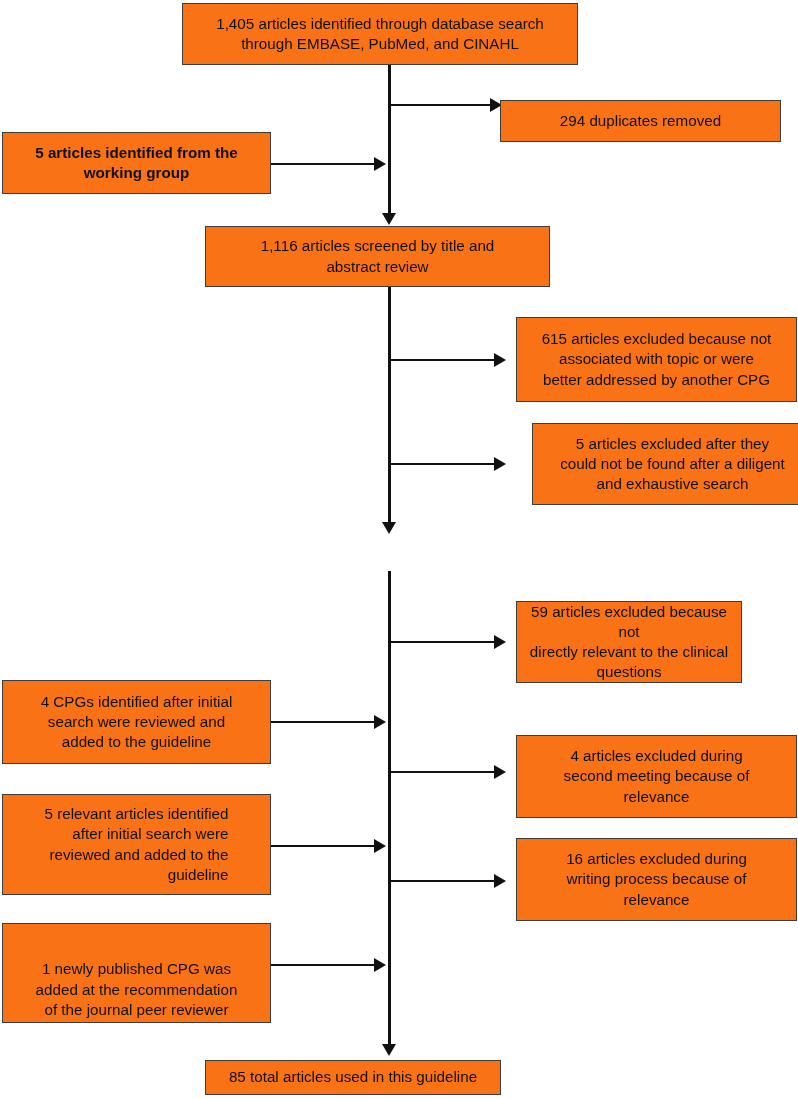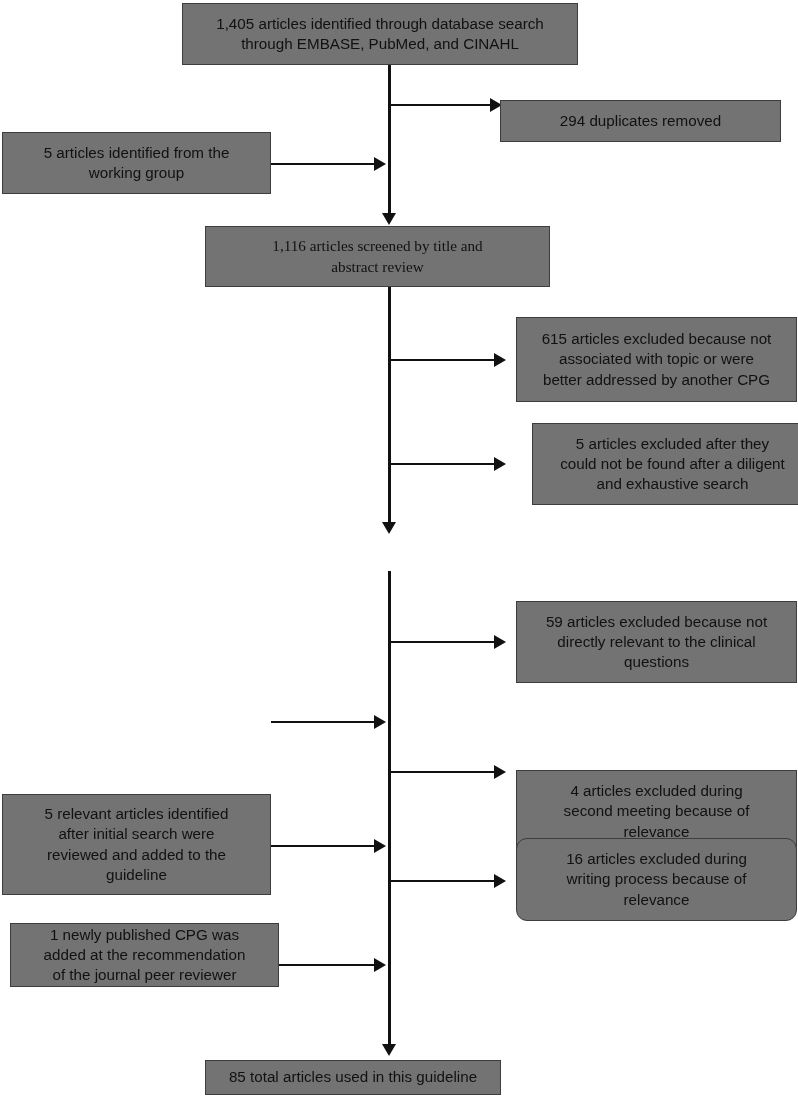--- a/index.html
+++ b/index.html
@@ -12,21 +12,21 @@
     width: 798px;
     height: 1099px;
     background: #ffffff;
     font-family: "Liberation Sans", sans-serif;
     overflow: hidden;
   }
   .node {
     position: absolute;
     box-sizing: border-box;
     border: 1.4px solid #3d3d3d;
-    background: #737373;
+    background: #f97316;
     display: flex;
     align-items: center;
     justify-content: center;
     text-align: center;
     color: #111111;
     font-size: 15.2px;
     line-height: 1.33;
     padding: 2px 8px;
     z-index: 3;
   }
@@ -105,70 +105,75 @@
 
   <div class="node" style="left:182px; top:3px; width:396px; height:62px;">
     <span class="txt">1,405 articles identified through database search
 through EMBASE, PubMed, and CINAHL</span>
   </div>
 
   <div class="node" style="left:500px; top:84px; width:281px; height:42px;margin-top:16px;">
     <span class="txt">294 duplicates removed</span>
   </div>
 
-  <div class="node" style="left:2px; top:132px; width:269px; height:62px;">
+  <div class="node" style="left:2px; top:132px; width:269px; height:62px;font-weight:bold;">
     <span class="txt">5 articles identified from the
 working group</span>
   </div>
 
-  <div class="node" style="left:205px; top:226px; width:345px; height:61px;font-family:Liberation Serif, serif;">
+  <div class="node" style="left:205px; top:226px; width:345px; height:61px;">
     <span class="txt">1,116 articles screened by title and
 abstract review</span>
   </div>
 
   <div class="node" style="left:516px; top:317px; width:281px; height:85px;">
     <span class="txt">615 articles excluded because not
 associated with topic or were
 better addressed by another CPG</span>
   </div>
 
   <div class="node" style="left:532px; top:423px; width:281px; height:82px;">
     <span class="txt">5 articles excluded after they
 could not be found after a diligent
 and exhaustive search</span>
   </div>
 
 
-  <div class="node" style="left:516px; top:601px; width:281px; height:82px;">
+  <div class="node" style="left:516px; top:601px; width:226px; height:82px;">
     <span class="txt">59 articles excluded because not
 directly relevant to the clinical
 questions</span>
   </div>
 
+  <div class="node" style="left:2px; top:680px; width:269px; height:84px;">
+    <span class="txt">4 CPGs identified after initial
+search were reviewed and
+added to the guideline</span>
+  </div>
 
-  <div class="node" style="left:516px; top:770px; width:281px; height:83px;">
+  <div class="node" style="left:516px; top:735px; width:281px; height:83px;">
     <span class="txt">4 articles excluded during
 second meeting because of
 relevance</span>
   </div>
 
-  <div class="node" style="left:2px; top:794px; width:269px; height:101px;">
+  <div class="node" style="left:2px; top:794px; width:269px; height:101px;text-align:right;">
     <span class="txt">5 relevant articles identified
 after initial search were
 reviewed and added to the
 guideline</span>
   </div>
 
-  <div class="node" style="left:516px; top:838px; width:281px; height:83px;border-radius:11px;">
+  <div class="node" style="left:516px; top:838px; width:281px; height:83px;">
     <span class="txt">16 articles excluded during
 writing process because of
 relevance</span>
   </div>
 
-  <div class="node" style="left:10px; top:923px; width:269px; height:64px;">
+  <div class="node" style="left:2px; top:923px; width:269px; height:100px;align-items:flex-end;">
     <span class="txt">1 newly published CPG was
 added at the recommendation
 of the journal peer reviewer</span>
   </div>
 
   <div class="node" style="left:205px; top:1060px; width:296px; height:35px;">
     <span class="txt">85 total articles used in this guideline</span>
   </div>
 
 </div>

